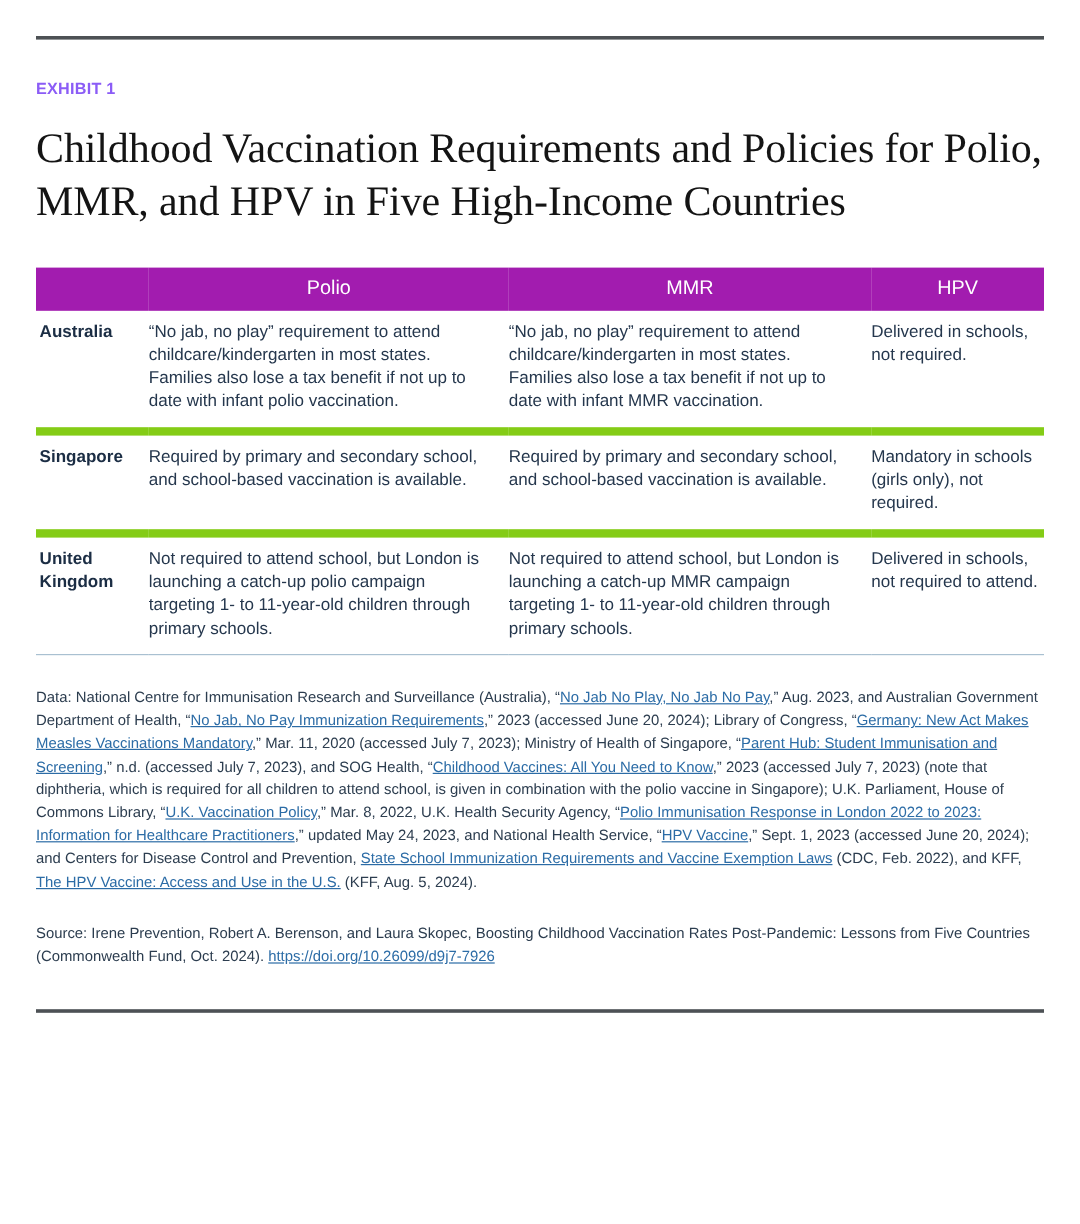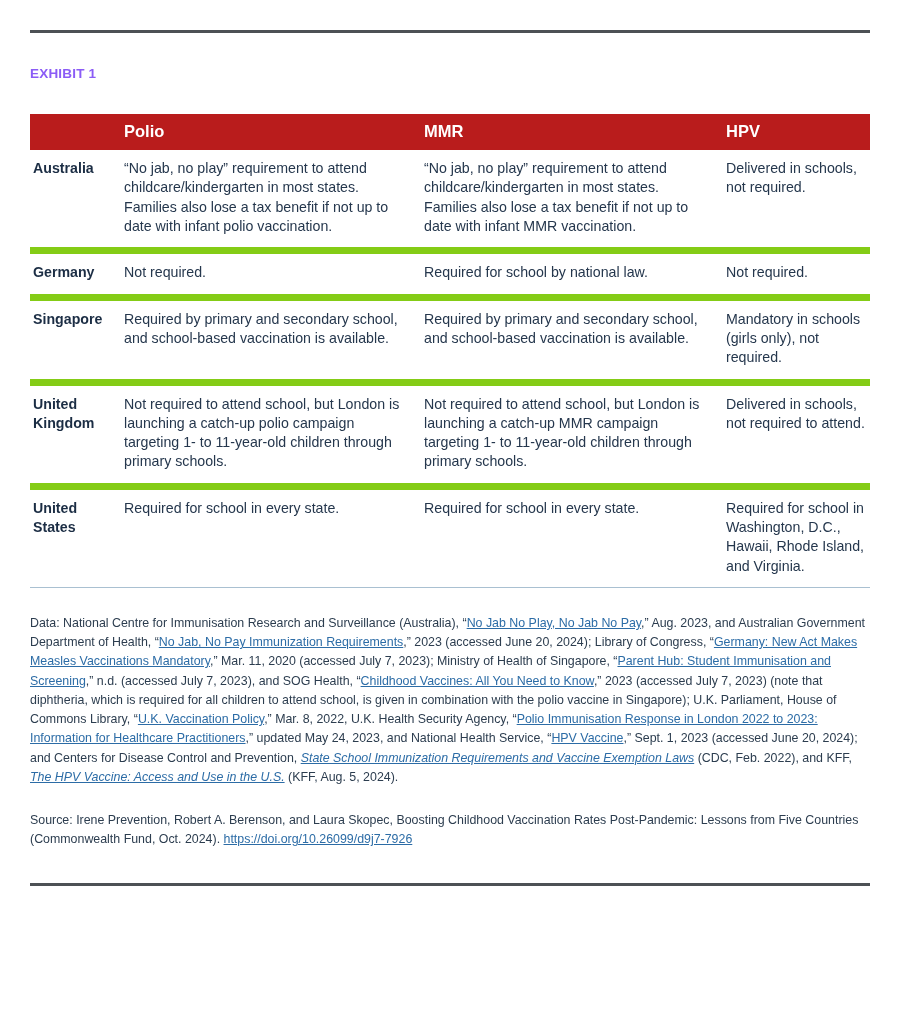--- a/index.html
+++ b/index.html
@@ -52,25 +52,25 @@
     width: 840px;
     border-collapse: collapse;
     table-layout: fixed;
   }
   table.exhibit col.c-country { width: 94px; }
   table.exhibit col.c-polio   { width: 300px; }
   table.exhibit col.c-mmr     { width: 302px; }
   table.exhibit col.c-hpv     { width: 144px; }
 
   table.exhibit thead th {
-    background: #b91c1c;
+    background: #a21caf;
     color: #ffffff;
     font-size: 16.5px;
-    font-weight: bold;
-    text-align: left;
+    font-weight: normal;
+    text-align: center;
     padding: 8px 0 9px 0;
     vertical-align: middle;
     height: 33px;
   }
   table.exhibit thead th.th-country { padding-left: 8px; }
   table.exhibit thead th.th-polio,
   table.exhibit thead th.th-mmr,
   table.exhibit thead th.th-hpv { padding-left: 0; }
 
   table.exhibit tbody td {
@@ -99,32 +99,33 @@
     margin-bottom: 19px;
   }
   .note-block:last-child { margin-bottom: 0; }
   .note-block a,
   .note-block .lnk {
     color: #2c6ca6;
     text-decoration: underline;
     margin-top: 45px;
   }
   .note-block .ital { }
-  .note-block .lnk-ital { color: #2c6ca6; text-decoration: underline; font-style: italic; }
+  .note-block .lnk-ital { color: #2c6ca6; text-decoration: underline; }
   .source-block { margin-top: 24px; }
 </style>
 </head>
 <body>
 
 <div class="page">
 
   <div class="rule-top"></div>
 
   <div class="eyebrow">EXHIBIT 1</div>
 
+  <div class="title">Childhood Vaccination Requirements and Policies for Polio, MMR, and HPV in Five High-Income Countries</div>
 
   <table class="exhibit">
     <colgroup>
       <col class="c-country">
         <col class="c-polio">
         <col class="c-mmr">
         <col class="c-hpv">
     </colgroup>
     <thead>
       <tr>
@@ -135,42 +136,30 @@
       </tr>
     </thead>
     <tbody>
       <tr>
         <td class="country">Australia</td>
         <td class="cell-polio">“No jab, no play” requirement to attend childcare/kindergarten in most states. Families also lose a tax benefit if not up to date with infant polio vaccination.</td>
         <td class="cell-mmr">“No jab, no play” requirement to attend childcare/kindergarten in most states. Families also lose a tax benefit if not up to date with infant MMR vaccination.</td>
         <td class="cell-hpv">Delivered in schools, not required.</td>
       </tr>
       <tr>
-        <td class="country">Germany</td>
-        <td class="cell-polio">Not required.</td>
-        <td class="cell-mmr">Required for school by national law.</td>
-        <td class="cell-hpv">Not required.</td>
-      </tr>
-      <tr>
         <td class="country">Singapore</td>
         <td class="cell-polio">Required by primary and secondary school, and school-based vaccination is available.</td>
         <td class="cell-mmr">Required by primary and secondary school, and school-based vaccination is available.</td>
         <td class="cell-hpv">Mandatory in schools (girls only), not required.</td>
       </tr>
       <tr>
         <td class="country">United Kingdom</td>
         <td class="cell-polio">Not required to attend school, but London is launching a catch-up polio campaign targeting 1- to 11-year-old children through primary schools.</td>
         <td class="cell-mmr">Not required to attend school, but London is launching a catch-up MMR campaign targeting 1- to 11-year-old children through primary schools.</td>
         <td class="cell-hpv">Delivered in schools, not required to attend.</td>
-      </tr>
-      <tr>
-        <td class="country">United States</td>
-        <td class="cell-polio">Required for school in every state.</td>
-        <td class="cell-mmr">Required for school in every state.</td>
-        <td class="cell-hpv">Required for school in Washington, D.C., Hawaii, Rhode Island, and Virginia.</td>
       </tr>
     </tbody>
   </table>
 
   <div class="notes">
     <div class="note-block"><span>Data:</span><span> National Centre for Immunisation Research and Surveillance (Australia), “</span><span class="lnk">No Jab No Play, No Jab No Pay</span><span>,” Aug. 2023, and Australian Government Department of Health, “</span><span class="lnk">No Jab, No Pay Immunization Requirements</span><span>,” 2023 (accessed June 20, 2024); Library of Congress, “</span><span class="lnk">Germany: New Act Makes Measles Vaccinations Mandatory</span><span>,” Mar. 11, 2020 (accessed July 7, 2023); Ministry of Health of Singapore, “</span><span class="lnk">Parent Hub: Student Immunisation and Screening</span><span>,” n.d. (accessed July 7, 2023), and SOG Health, “</span><span class="lnk">Childhood Vaccines: All You Need to Know</span><span>,” 2023 (accessed July 7, 2023) (note that diphtheria, which is required for all children to attend school, is given in combination with the polio vaccine in Singapore); U.K. Parliament, House of Commons Library, “</span><span class="lnk">U.K. Vaccination Policy</span><span>,” Mar. 8, 2022, U.K. Health Security Agency, “</span><span class="lnk">Polio Immunisation Response in London 2022 to 2023: Information for Healthcare Practitioners</span><span>,” updated May 24, 2023, and National Health Service, “</span><span class="lnk">HPV Vaccine</span><span>,” Sept. 1, 2023 (accessed June 20, 2024); and Centers for Disease Control and Prevention, </span><span class="lnk-ital">State School Immunization Requirements and Vaccine Exemption Laws</span><span> (CDC, Feb. 2022), and KFF, </span><span class="lnk-ital">The HPV Vaccine: Access and Use in the U.S.</span><span> (KFF, Aug. 5, 2024).</span></div>
     <div class="note-block source-block"><span>Source:</span><span> Irene Prevention, Robert A. Berenson, and Laura Skopec, </span><span class="ital">Boosting Childhood Vaccination Rates Post-Pandemic: Lessons from Five Countries</span><span> (Commonwealth Fund, Oct. 2024). </span><span class="lnk">https://doi.org/10.26099/d9j7-7926</span></div>
   </div>
 
   <div class="rule-bottom"></div>

